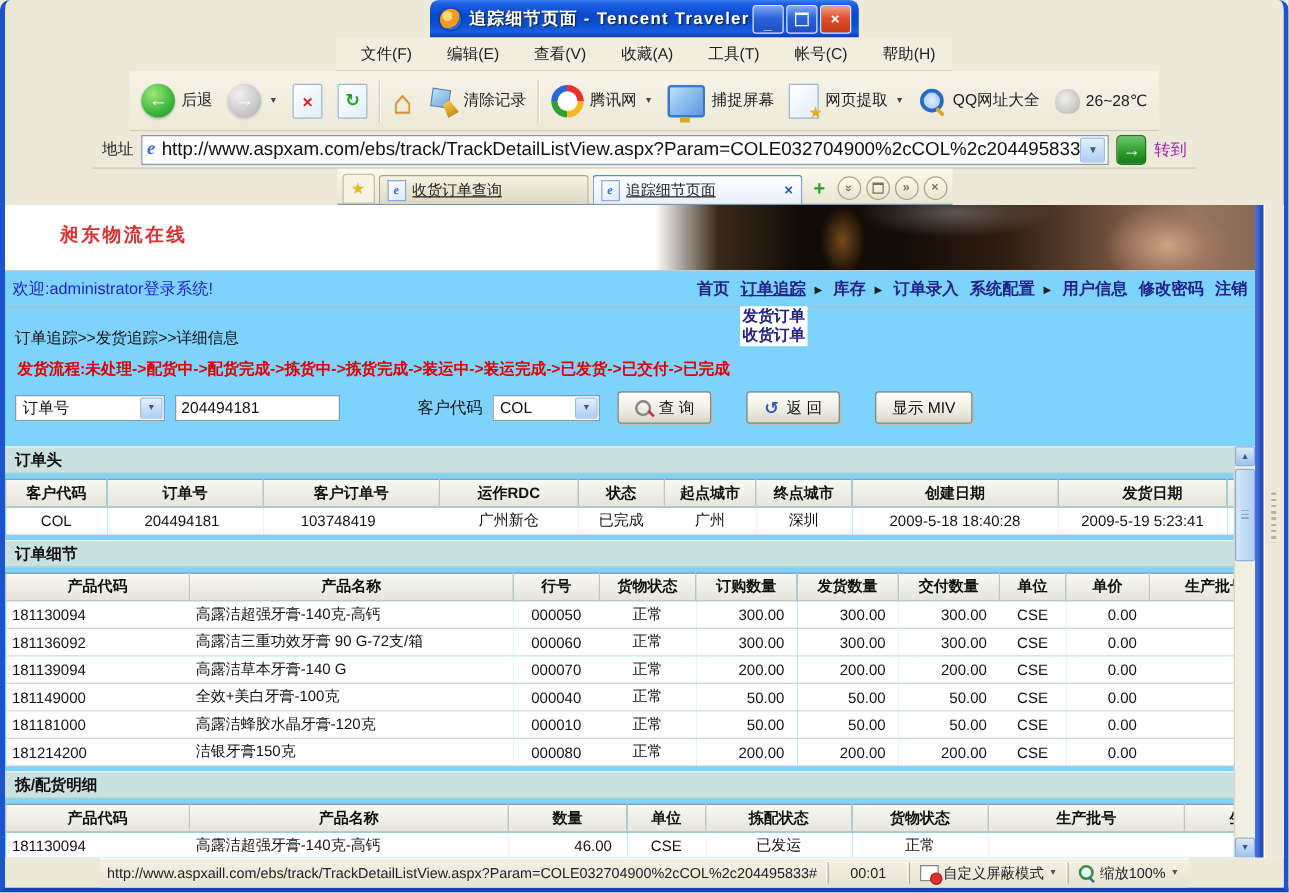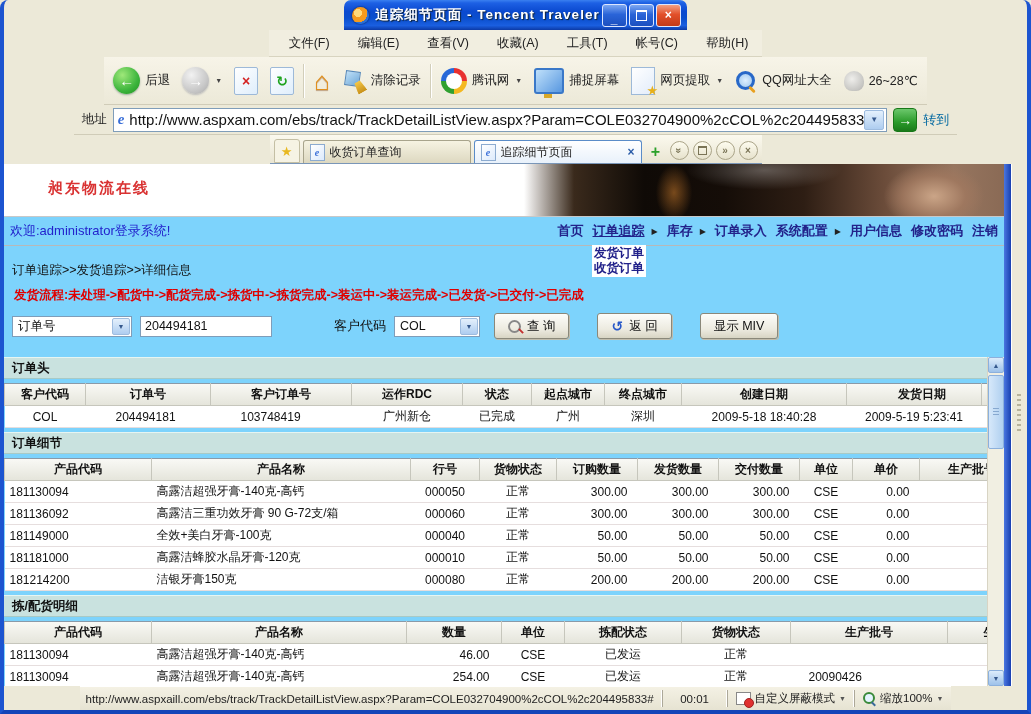--- a/index.html
+++ b/index.html
@@ -56,32 +56,32 @@
   
   .addressbar{height:29px;min-height:29px;background:#ece9d8;border-bottom:1px solid #d0ccb8;display:flex;align-items:center;gap:6px;padding:0 8px;}
   .addr-label{font-size:12.5px;color:#222;}
   .addr-input{flex:1;height:22px;background:#fff;border:1px solid #7f9db9;display:flex;align-items:center;padding:0 2px 0 4px;position:relative;}
   .ie-ico{font-family:"Liberation Serif","DejaVu Serif",serif;font-style:italic;font-weight:bold;color:#3a6fd8;font-size:15px;margin-right:5px;}
   .addr-url{font-size:15px;color:#111;white-space:nowrap;overflow:hidden;flex:1;}
   .addr-drop{width:18px;height:18px;background:linear-gradient(180deg,#e4f0fc,#aecdf0);border:1px solid #9ebcdf;border-radius:2px;
     display:flex;align-items:center;justify-content:center;color:#35588c;font-size:8px;}
   .go-btn{width:22px;height:22px;border-radius:4px;background:linear-gradient(180deg,#6cc86c,#2a9a2a 60%,#1a7a1a);border:1px solid #187818;
     color:#fff;font-weight:bold;display:flex;align-items:center;justify-content:center;font-size:14px;}
-  .go-label{font-size:13px;color:#0369a1;}
+  .go-label{font-size:13px;color:#a21caf;}
   
   .tabbar{height:28px;min-height:28px;background:linear-gradient(180deg,#fbf9ee,#e9e5d2);border-bottom:1px solid #7a96b8;
     display:flex;align-items:flex-end;padding:0 4px;gap:3px;}
   .tab-star{width:24px;height:22px;border:1px solid #c4bfa4;border-radius:3px 3px 0 0;background:#f6f3e4;margin-bottom:0;
     display:flex;align-items:center;justify-content:center;color:#e8b820;font-size:13px;}
   .tab{width:168px;height:23px;border:1px solid #a8a48c;border-bottom:none;border-radius:3px 3px 0 0;
     background:linear-gradient(180deg,#f6f3e2,#ddd8c0);display:flex;align-items:center;gap:5px;padding:0 6px;box-sizing:border-box;}
   .tab.active{background:linear-gradient(180deg,#ffffff,#e8f1fb);border-color:#5a8cc8;}
   .tab-ico{width:13px;height:15px;background:linear-gradient(135deg,#fff,#dceafc);border:1px solid #8cabd0;font-family:"Liberation Serif",serif;
     font-style:italic;font-weight:bold;color:#3a6fd8;font-size:10px;display:flex;align-items:center;justify-content:center;}
-  .tab-label{font-size:12px;color:#222;flex:1;white-space:nowrap;overflow:hidden;}
+  .tab-label{font-size:12px;color:#222;flex:1;white-space:nowrap;overflow:hidden;text-decoration:underline;}
   .tab-close{color:#2a5ca8;font-weight:bold;font-size:12px;}
   .tab-new{width:22px;height:22px;display:flex;align-items:center;justify-content:center;color:#2aa02a;font-size:16px;font-weight:bold;}
   .tab-right{margin-left:auto;display:flex;gap:4px;align-items:center;margin-bottom:3px;}
   .round-btn{width:17px;height:17px;border-radius:50%;border:1px solid #aaa488;background:linear-gradient(180deg,#fdfbee,#e6e2cc);
     color:#7a7456;font-size:10px;font-weight:bold;display:flex;align-items:center;justify-content:center;}
   .rot90{transform:rotate(90deg);}
   .round-btn .mini-win{width:7px;height:6px;border:1px solid #7a7456;border-top-width:2px;display:block;}
   
   .content-row{flex:1;display:flex;min-height:0;background:#fff;}
   .page{width:1000px;min-width:1000px;background:#7dd3fc;overflow:hidden;position:relative;display:flex;flex-direction:column;}
@@ -476,20 +476,32 @@
                 <td>000060</td>
                 <td>正常</td>
                 <td>300.00</td>
                 <td>300.00</td>
                 <td>300.00</td>
                 <td>CSE</td>
                 <td>0.00</td>
                 <td></td>
               </tr>
               <tr>
+                <td>181139094</td>
+                <td>高露洁草本牙膏-140 G</td>
+                <td>000070</td>
+                <td>正常</td>
+                <td>200.00</td>
+                <td>200.00</td>
+                <td>200.00</td>
+                <td>CSE</td>
+                <td>0.00</td>
+                <td></td>
+              </tr>
+              <tr>
                 <td>181149000</td>
                 <td>全效+美白牙膏-100克</td>
                 <td>000040</td>
                 <td>正常</td>
                 <td>50.00</td>
                 <td>50.00</td>
                 <td>50.00</td>
                 <td>CSE</td>
                 <td>0.00</td>
                 <td></td>

